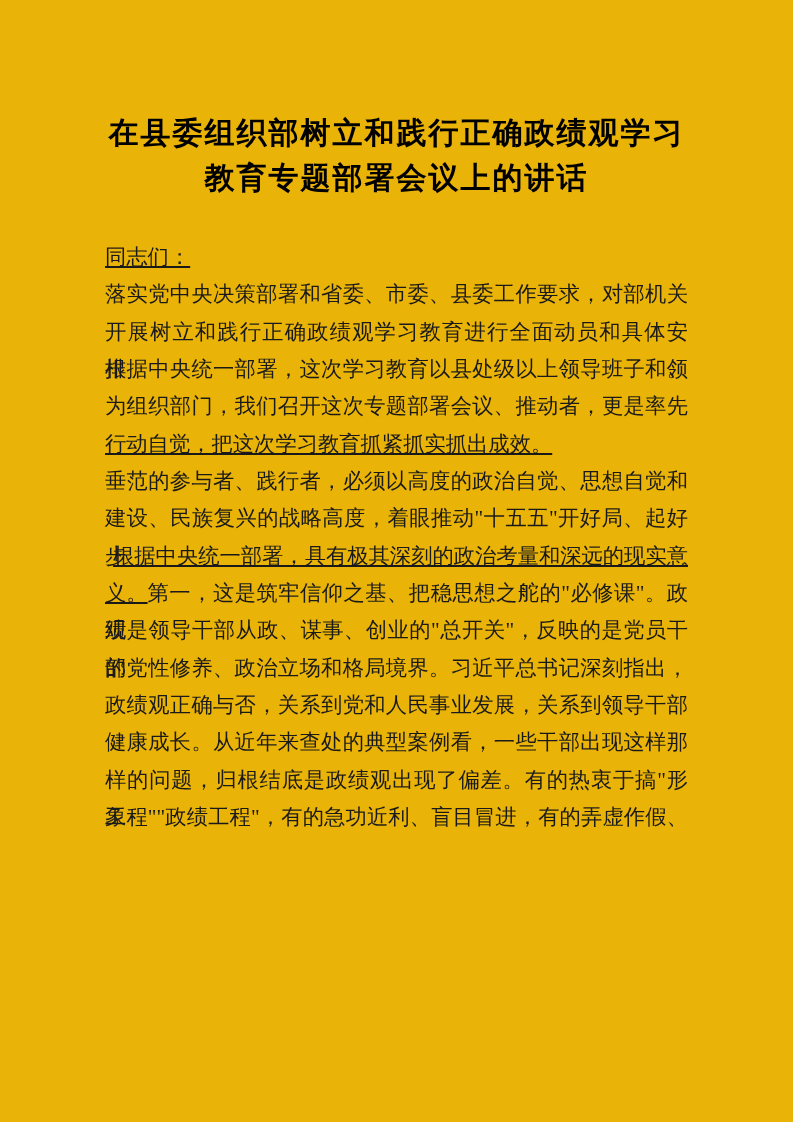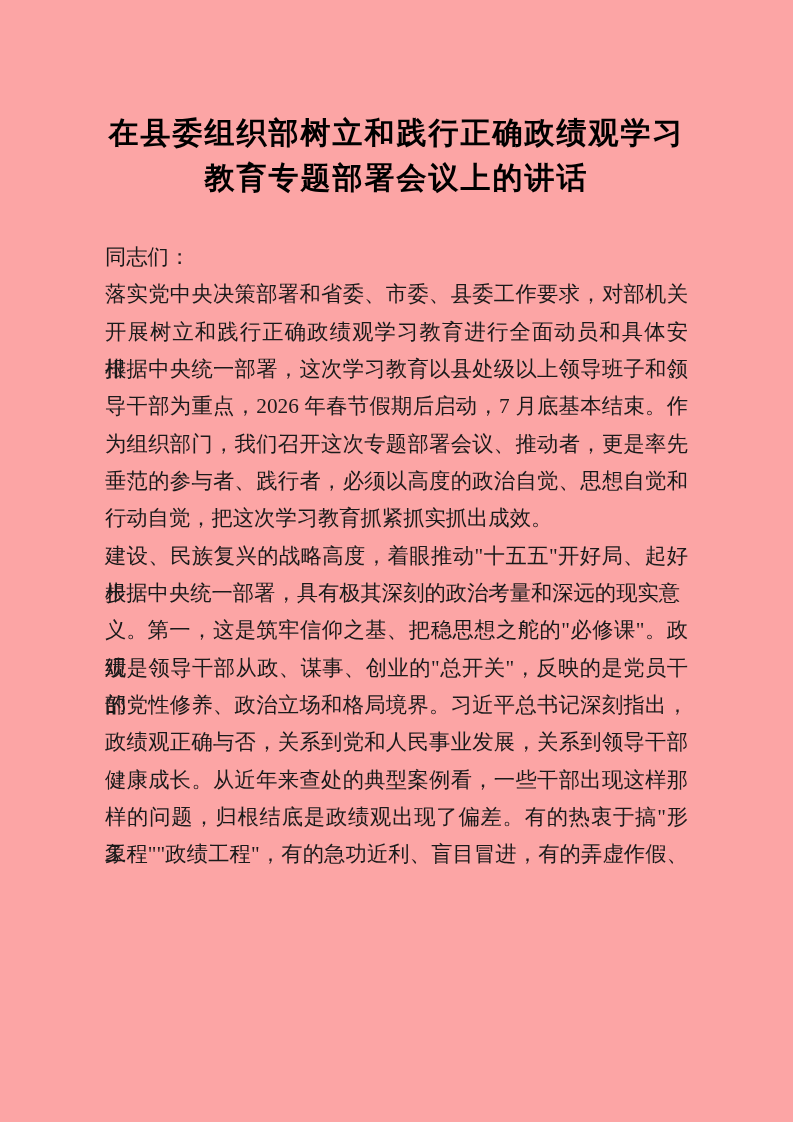--- a/index.html
+++ b/index.html
@@ -4,21 +4,21 @@
 <style>
   html, body {
     margin: 0;
     padding: 0;
     background: #ffffff;
   }
   .page {
     position: relative;
     width: 793px;
     height: 1122px;
-    background: #fca5a5;
+    background: #eab308;
     color: #000000;
     overflow: hidden;
     font-family: "Liberation Serif", "DejaVu Serif", serif;
   }
   .doc-title {
     margin: 110px auto 0 auto;
     width: 590px;
     text-align: center;
     font-family: "Liberation Serif", "DejaVu Serif", serif;
     font-weight: bold;
@@ -35,22 +35,23 @@
     color: #1a1a1a;
   }
   .text-line {
     height: 37.33px;
     text-align: justify;
     text-align-last: justify;
     overflow: visible;
     white-space: normal;
   }
   .text-line.noj {
-    text-align: left;
+    text-align: right;
     text-align-last: left;
+    text-decoration: underline;
   }
   .text-line.first {
     text-indent: 2em;
   }
   .text-line.heading {
     font-family: "Liberation Sans", "DejaVu Sans", sans-serif;
     font-weight: bold;
     color: #000000;
     letter-spacing: 0.5px;
   }
@@ -58,24 +59,23 @@
 </head>
 <body>
 
 <div class="page">
   <div class="doc-title">在县委组织部树立和践行正确政绩观学习教育专题部署会议上的讲话</div>
   <div class="doc-content">
       <div class="text-line noj">同志们：</div>
       <div class="text-line">落实党中央决策部署和省委、市委、县委工作要求，对部机关</div>
       <div class="text-line">开展树立和践行正确政绩观学习教育进行全面动员和具体安排。</div>
       <div class="text-line">根据中央统一部署，这次学习教育以县处级以上领导班子和领</div>
-      <div class="text-line">导干部为重点，2026 年春节假期后启动，7 月底基本结束。作</div>
       <div class="text-line">为组织部门，我们召开这次专题部署会议、推动者，更是率先</div>
+      <div class="text-line noj">行动自觉，把这次学习教育抓紧抓实抓出成效。</div>
       <div class="text-line">垂范的参与者、践行者，必须以高度的政治自觉、思想自觉和</div>
-      <div class="text-line noj">行动自觉，把这次学习教育抓紧抓实抓出成效。</div>
       <div class="text-line">建设、民族复兴的战略高度，着眼推动"十五五"开好局、起好步</div>
       <div class="text-line noj">根据中央统一部署，具有极其深刻的政治考量和深远的现实意义。</div>
       <div class="text-line first">第一，这是筑牢信仰之基、把稳思想之舵的"必修课"。政绩</div>
       <div class="text-line">观是领导干部从政、谋事、创业的"总开关"，反映的是党员干部</div>
       <div class="text-line">的党性修养、政治立场和格局境界。习近平总书记深刻指出，</div>
       <div class="text-line">政绩观正确与否，关系到党和人民事业发展，关系到领导干部</div>
       <div class="text-line">健康成长。从近年来查处的典型案例看，一些干部出现这样那</div>
       <div class="text-line">样的问题，归根结底是政绩观出现了偏差。有的热衷于搞"形象</div>
       <div class="text-line">工程""政绩工程"，有的急功近利、盲目冒进，有的弄虚作假、</div>
     </div>

